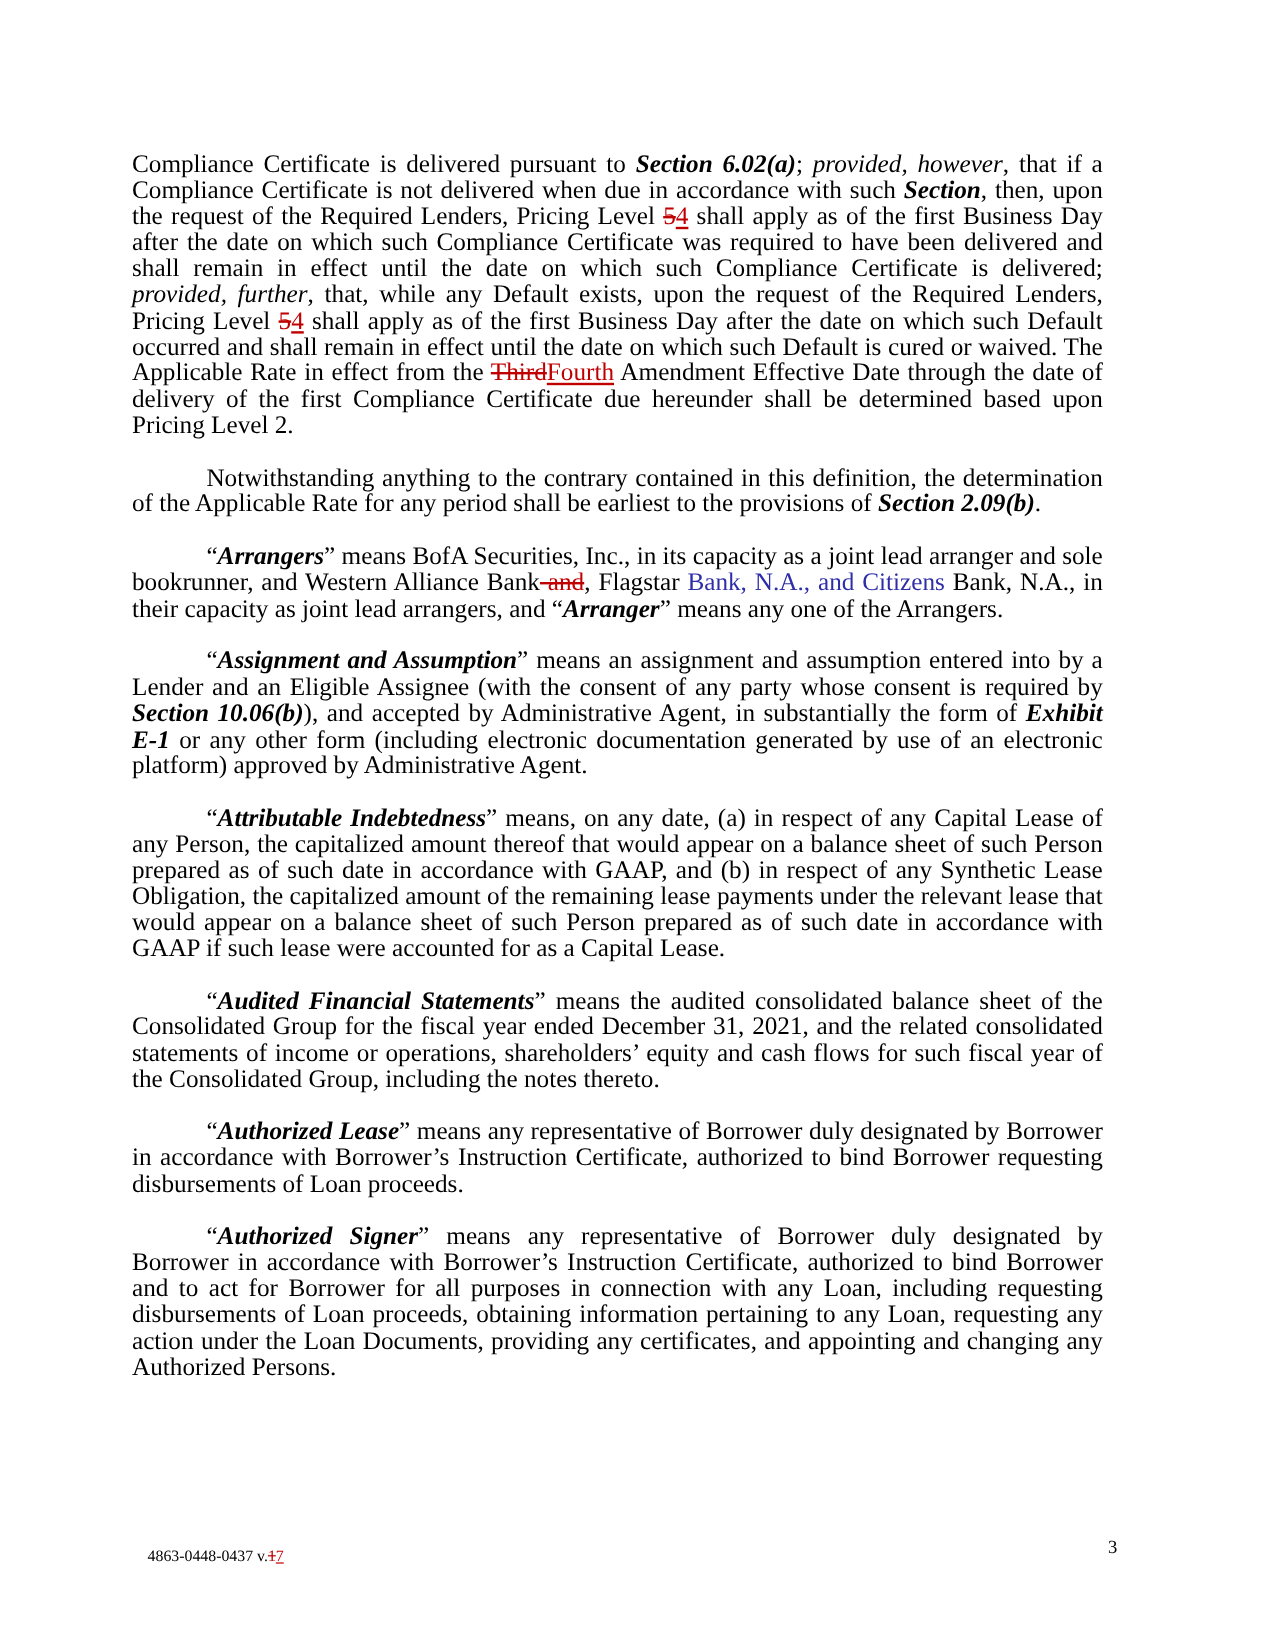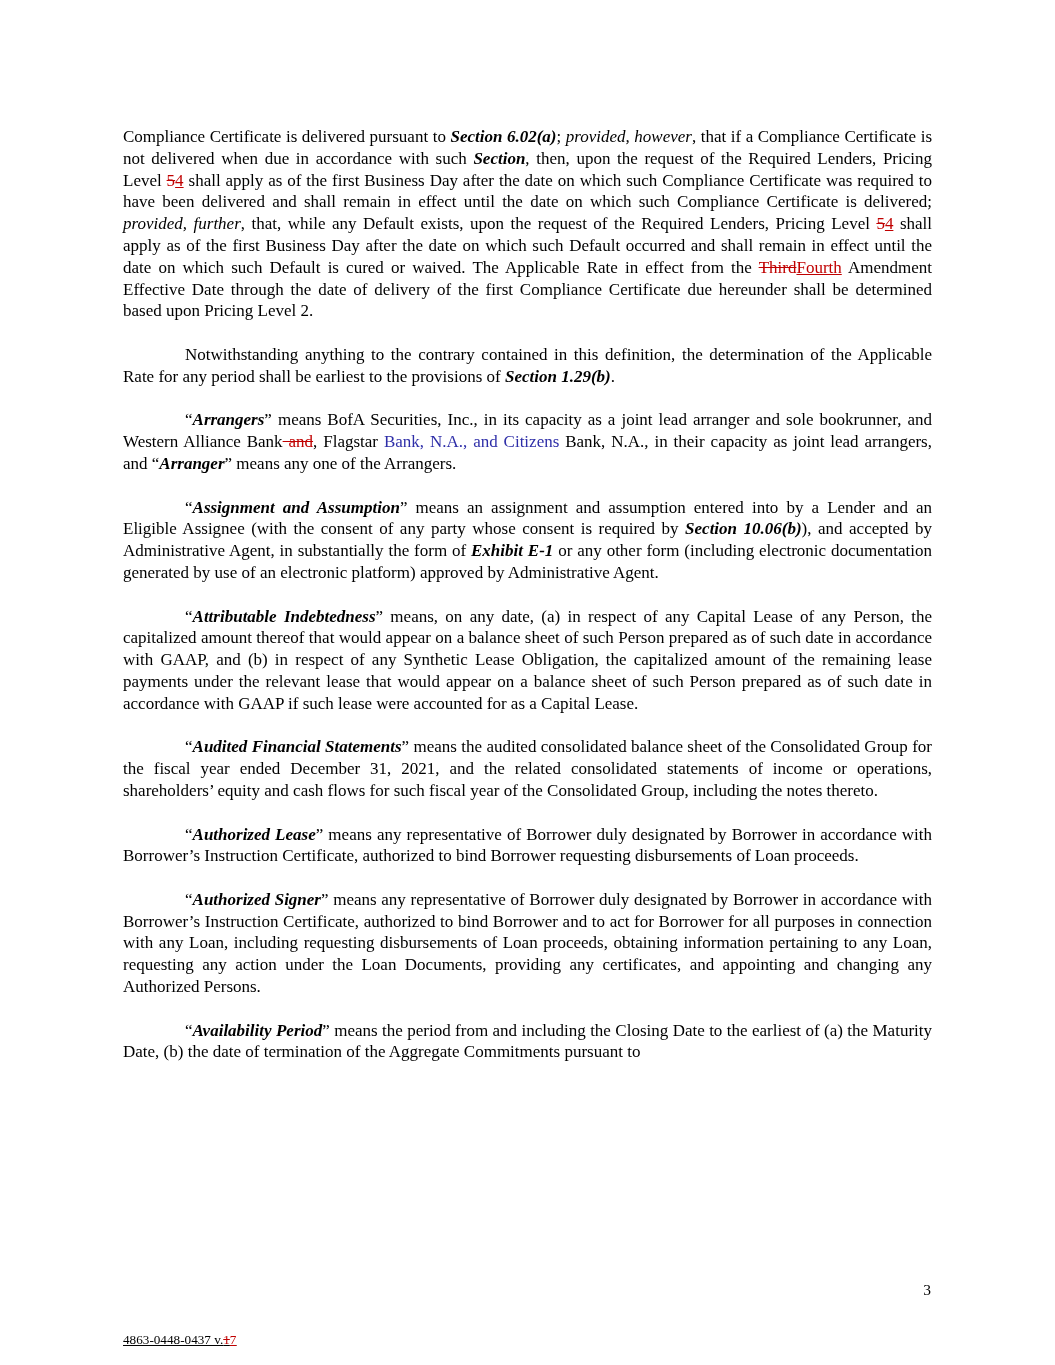--- a/index.html
+++ b/index.html
@@ -14,60 +14,58 @@
   body{
     width:1055px;height:1365px;
     background:var(--page-bg);
     position:relative;
     font-family:"Liberation Serif","DejaVu Serif",serif;
     color:var(--text-color);
     overflow:hidden;
   }
   .doc-body{
     position:absolute;
-    left:123px;
+    left:110px;
     top:126px;
     width:809px;
-    font-size:17px;
+    font-size:21px;
     line-height:21.8px;
     text-align:justify;
   }
   .para{margin:0 0 21.8px 0;}
   .para.indent{text-indent:62px;}
   .run-bi{font-weight:bold;font-style:italic;}
   .run-i{font-style:italic;}
   .run-del{color:var(--del-color);text-decoration:line-through;}
   .run-insr{color:var(--ins-red);text-decoration:underline;}
   .run-insb{color:var(--ins-blue);}
   .footer-left{
     position:absolute;
     left:123px;
-    top:1332px;
+    top:1289px;
     font-size:13.2px;
     line-height:16px;
-    text-decoration:underline;
   }
   .footer-right{
     position:absolute;
     right:124px;
     top:1281px;
     font-size:15.5px;
     line-height:18px;
   }
 </style>
 </head>
 <body>
 
 <div class="doc-body" id="doc-body">
     <p class="para"><span>Compliance Certificate is delivered pursuant to </span><span class="run-bi">Section 6.02(a)</span><span>; </span><span class="run-i">provided, however</span><span>, that if a Compliance Certificate is not delivered when due in accordance with such </span><span class="run-bi">Section</span><span>, then, upon the request of the Required Lenders, Pricing Level </span><span class="run-del">5</span><span class="run-insr">4</span><span> shall apply as of the first Business Day after the date on which such Compliance Certificate was required to have been delivered and shall remain in effect until the date on which such Compliance Certificate is delivered; </span><span class="run-i">provided, further</span><span>, that, while any Default exists, upon the request of the Required Lenders, Pricing Level </span><span class="run-del">5</span><span class="run-insr">4</span><span> shall apply as of the first Business Day after the date on which such Default occurred and shall remain in effect until the date on which such Default is cured or waived. The Applicable Rate in effect from the </span><span class="run-del">Third</span><span class="run-insr">Fourth</span><span> Amendment Effective Date through the date of delivery of the first Compliance Certificate due hereunder shall be determined based upon Pricing Level 2.</span></p>
-    <p class="para indent"><span>Notwithstanding anything to the contrary contained in this definition, the determination of the Applicable Rate for any period shall be earliest to the provisions of </span><span class="run-bi">Section 1.29(b)</span><span>.</span></p>
+    <p class="para indent"><span>Notwithstanding anything to the contrary contained in this definition, the determination of the Applicable Rate for any period shall be earliest to the provisions of </span><span class="run-bi">Section 2.09(b)</span><span>.</span></p>
     <p class="para indent"><span>“</span><span class="run-bi">Arrangers</span><span>” means BofA Securities, Inc., in its capacity as a joint lead arranger and sole bookrunner, and Western Alliance Bank</span><span class="run-del"> and</span><span>, Flagstar </span><span class="run-insb">Bank, N.A., and Citizens </span><span>Bank, N.A., in their capacity as joint lead arrangers, and “</span><span class="run-bi">Arranger</span><span>” means any one of the Arrangers.</span></p>
     <p class="para indent"><span>“</span><span class="run-bi">Assignment and Assumption</span><span>” means an assignment and assumption entered into by a Lender and an Eligible Assignee (with the consent of any party whose consent is required by </span><span class="run-bi">Section 10.06(b)</span><span>), and accepted by Administrative Agent, in substantially the form of </span><span class="run-bi">Exhibit E-1</span><span> or any other form (including electronic documentation generated by use of an electronic platform) approved by Administrative Agent.</span></p>
     <p class="para indent"><span>“</span><span class="run-bi">Attributable Indebtedness</span><span>” means, on any date, (a) in respect of any Capital Lease of any Person, the capitalized amount thereof that would appear on a balance sheet of such Person prepared as of such date in accordance with GAAP, and (b) in respect of any Synthetic Lease Obligation, the capitalized amount of the remaining lease payments under the relevant lease that would appear on a balance sheet of such Person prepared as of such date in accordance with GAAP if such lease were accounted for as a Capital Lease.</span></p>
     <p class="para indent"><span>“</span><span class="run-bi">Audited Financial Statements</span><span>” means the audited consolidated balance sheet of the Consolidated Group for the fiscal year ended December 31, 2021, and the related consolidated statements of income or operations, shareholders’ equity and cash flows for such fiscal year of the Consolidated Group, including the notes thereto.</span></p>
     <p class="para indent"><span>“</span><span class="run-bi">Authorized Lease</span><span>” means any representative of Borrower duly designated by Borrower in accordance with Borrower’s Instruction Certificate, authorized to bind Borrower requesting disbursements of Loan proceeds.</span></p>
     <p class="para indent"><span>“</span><span class="run-bi">Authorized Signer</span><span>” means any representative of Borrower duly designated by Borrower in accordance with Borrower’s Instruction Certificate, authorized to bind Borrower and to act for Borrower for all purposes in connection with any Loan, including requesting disbursements of Loan proceeds, obtaining information pertaining to any Loan, requesting any action under the Loan Documents, providing any certificates, and appointing and changing any Authorized Persons.</span></p>
-    <p class="para indent"><span>“</span><span class="run-bi">Availability Period</span><span>” means the period from and including the Closing Date to the earliest of (a) the Maturity Date, (b) the date of termination of the Aggregate Commitments pursuant to</span></p>
   </div>
 
 <div class="footer-left" id="footer-left"><span>4863-0448-0437 v.</span><span class="run-del">1</span><span class="run-insr">7</span></div>
 
 <div class="footer-right">3</div>
 
 </body></html>

